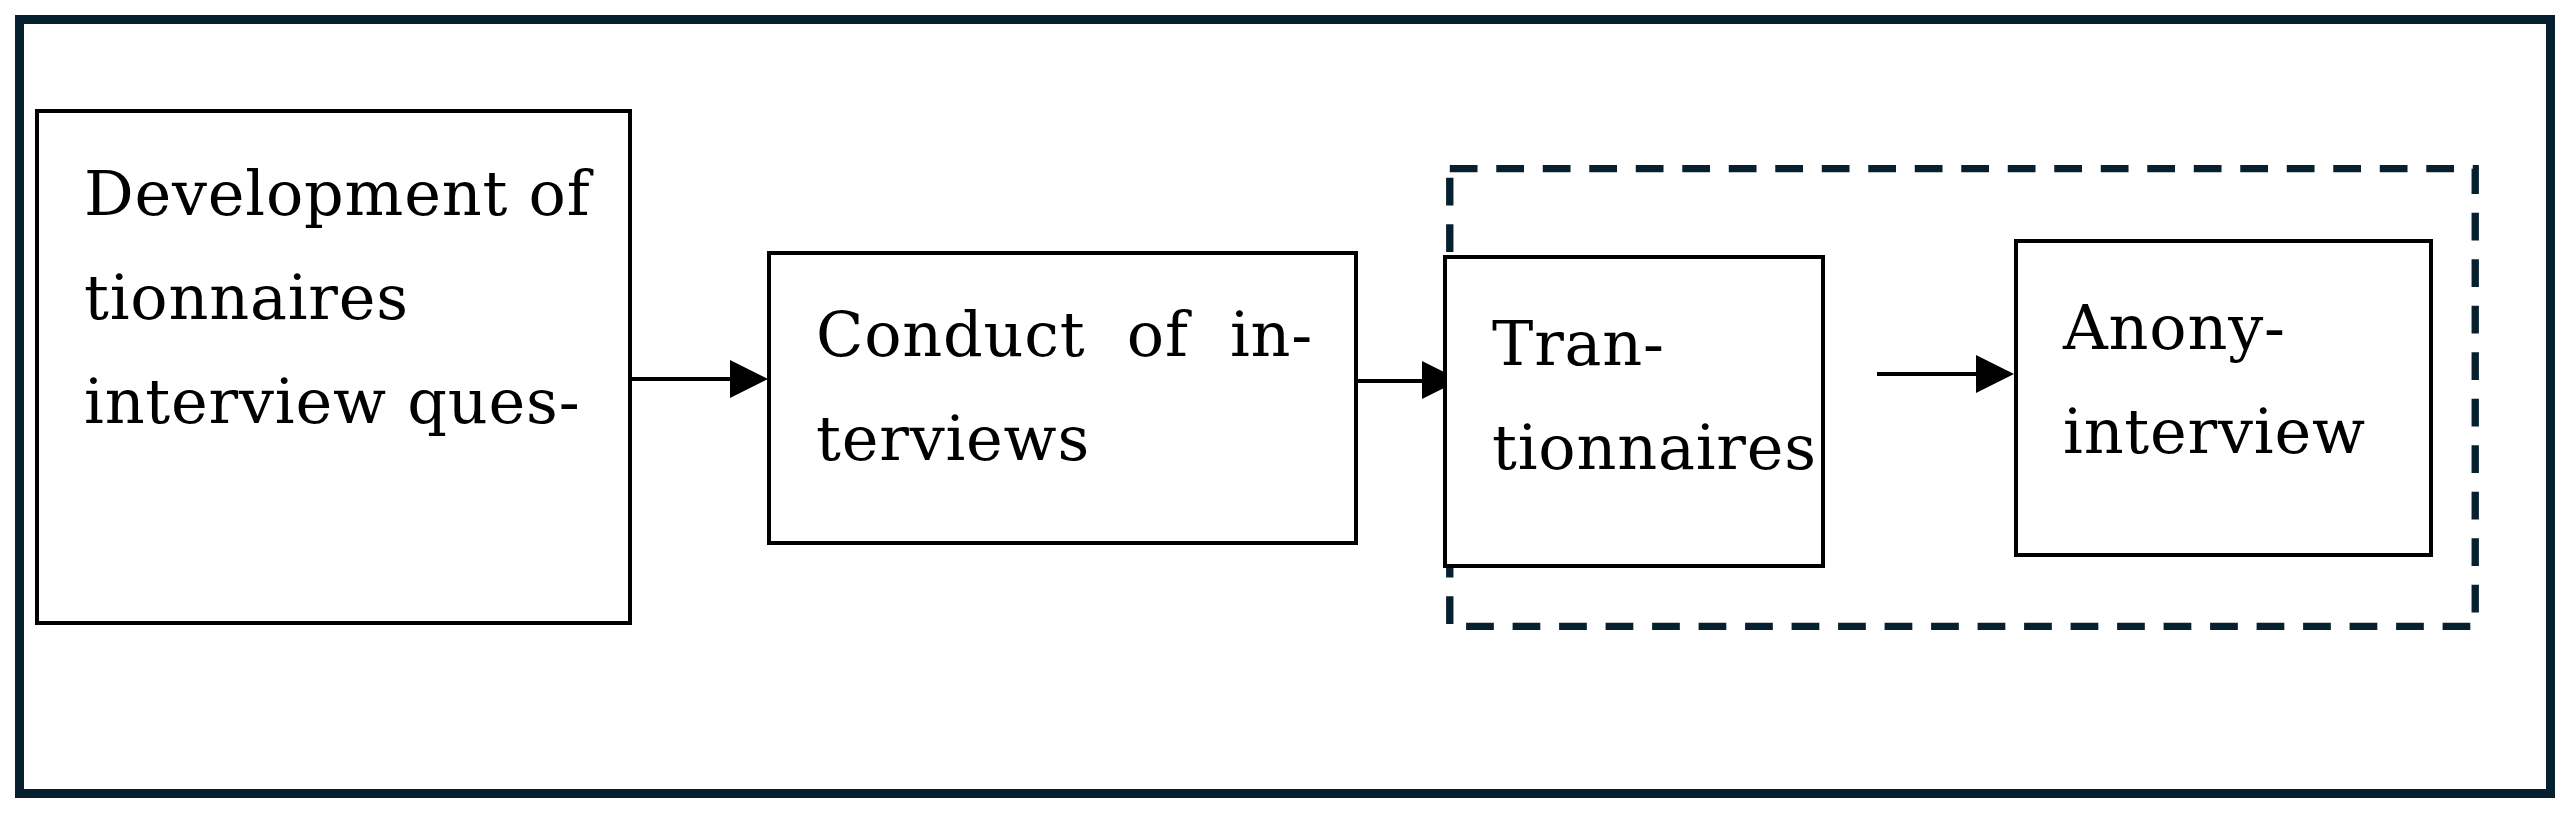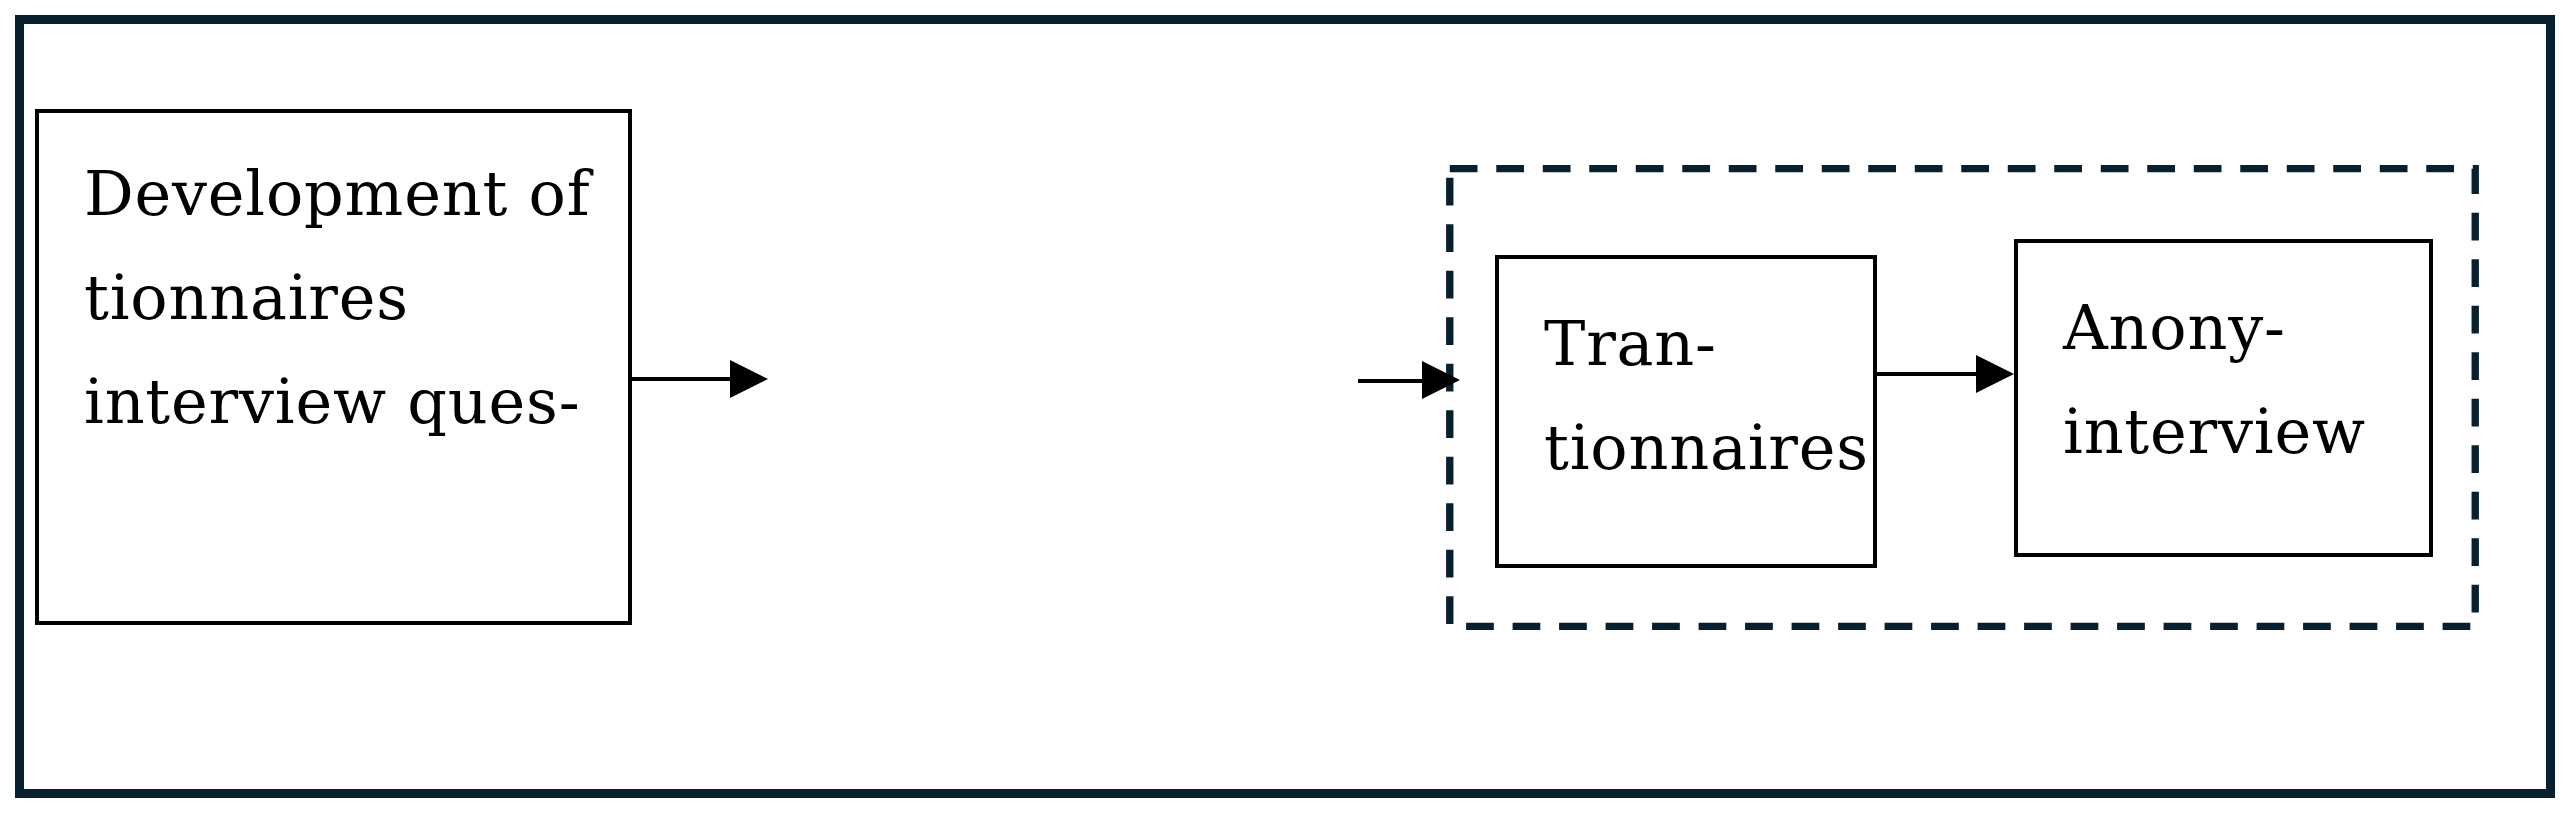--- a/index.html
+++ b/index.html
@@ -42,21 +42,21 @@
     white-space: nowrap;
   }
   .box .line { white-space: nowrap; }
   .box .line.just {
     white-space: normal;
     text-align: justify;
     text-align-last: justify;
   }
   .b1 { left: 35px;   top: 109px; width: 597px; height: 516px; padding: 28.6px 16.3px 0 45px; }
   .b2 { left: 767px;  top: 251px; width: 591px; height: 294px; padding: 28px 41px 0 45px; }
-  .b3 { left: 1495px; top: 255px; width: 382px; height: 313px; padding: 33px 16.3px 0 45px; }
+  .b3 { left: 1443px; top: 255px; width: 382px; height: 313px; padding: 33px 16.3px 0 45px; }
   .b4 { left: 2014px; top: 239px; width: 419px; height: 318px; padding: 33px 16.3px 0 45px; }
 
   .arrow { position: absolute; }
   .arrow .shaft {
     position: absolute;
     height: 4.1px;
     background: var(--box-border, #000000);
   }
   .arrow .head {
     position: absolute;
@@ -98,20 +98,24 @@
     <div class="shaft"></div>
     <div class="head"></div>
   </div>
 
   <div class="box b1">
     <div class="line">Development of</div>
     <div class="line">tionnaires</div>
     <div class="line">interview ques-</div>
   </div>
 
+  <div class="box b2">
+    <div class="line just">Conduct of in-</div>
+    <div class="line">terviews</div>
+  </div>
 
   <div class="box b3">
     <div class="line">Tran-</div>
     <div class="line">tionnaires</div>
   </div>
 
   <div class="box b4">
     <div class="line">Anony-</div>
     <div class="line">interview</div>
   </div>

